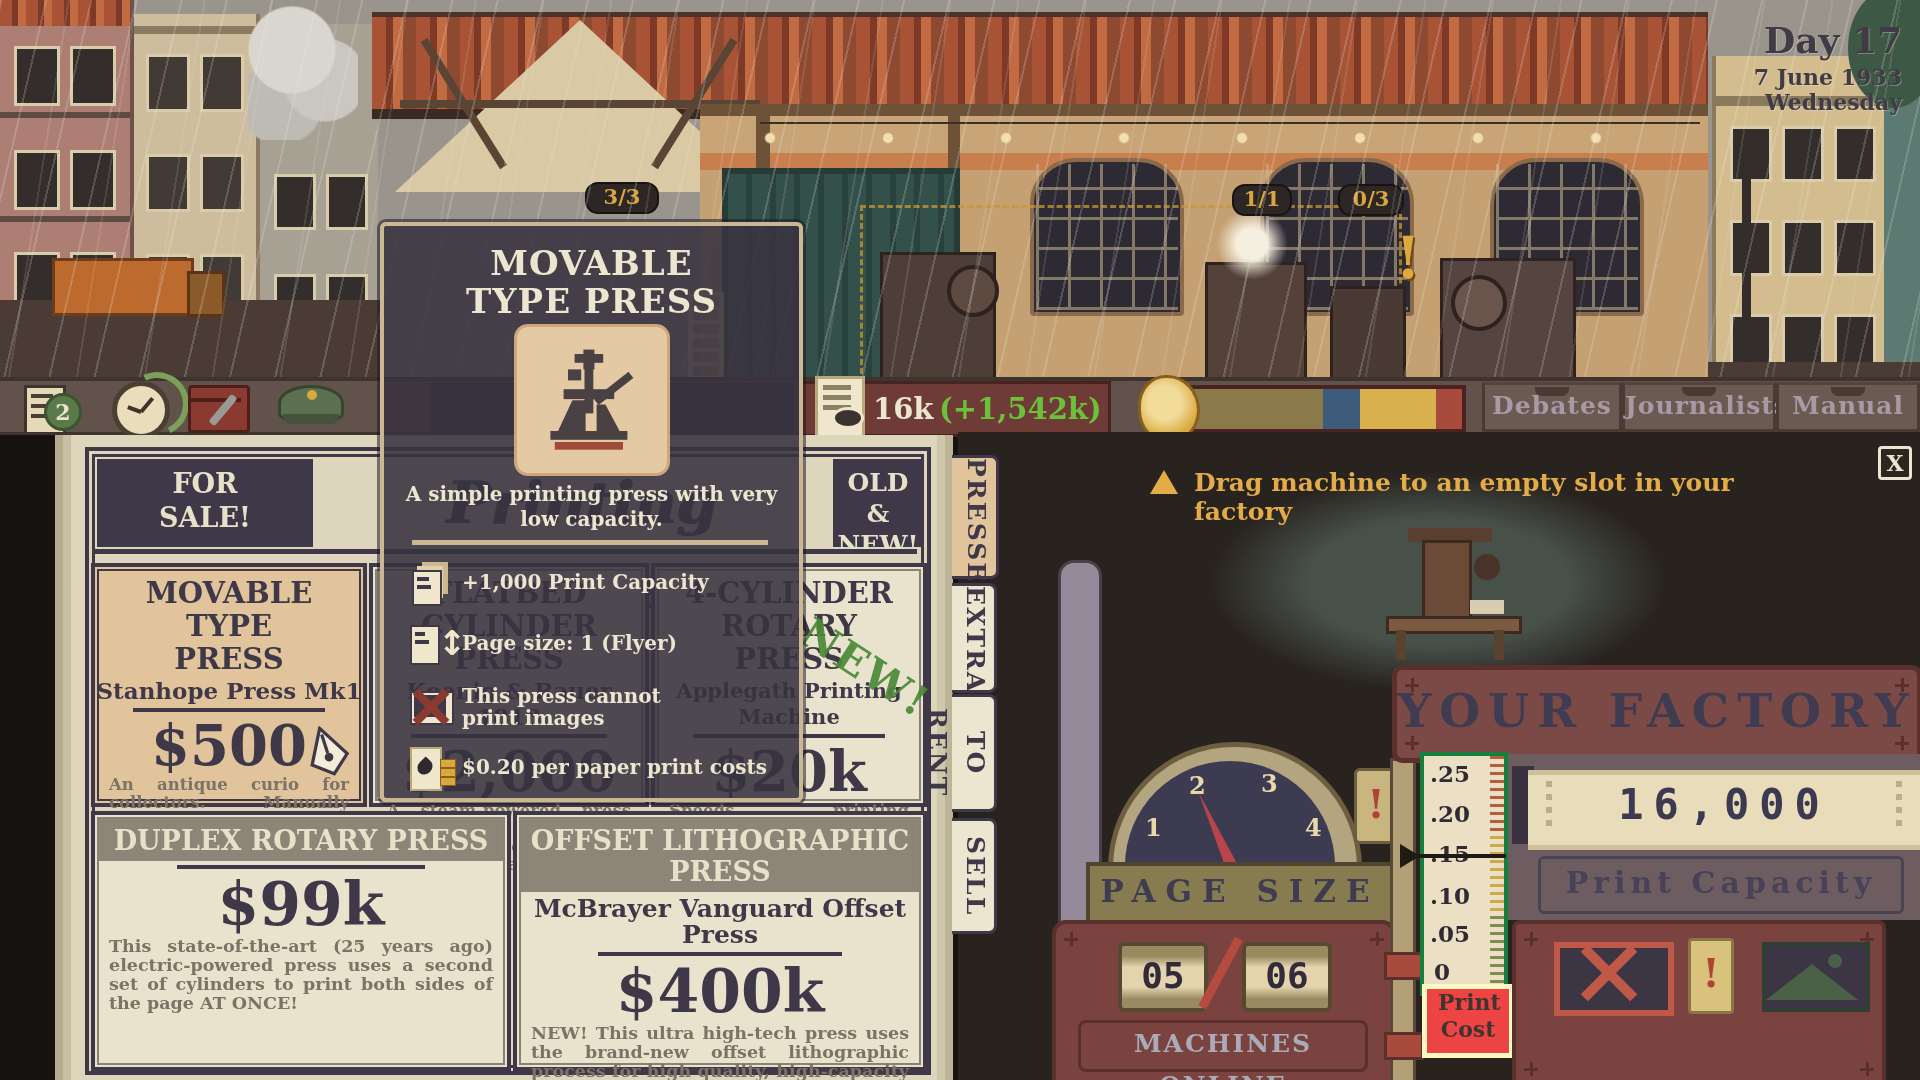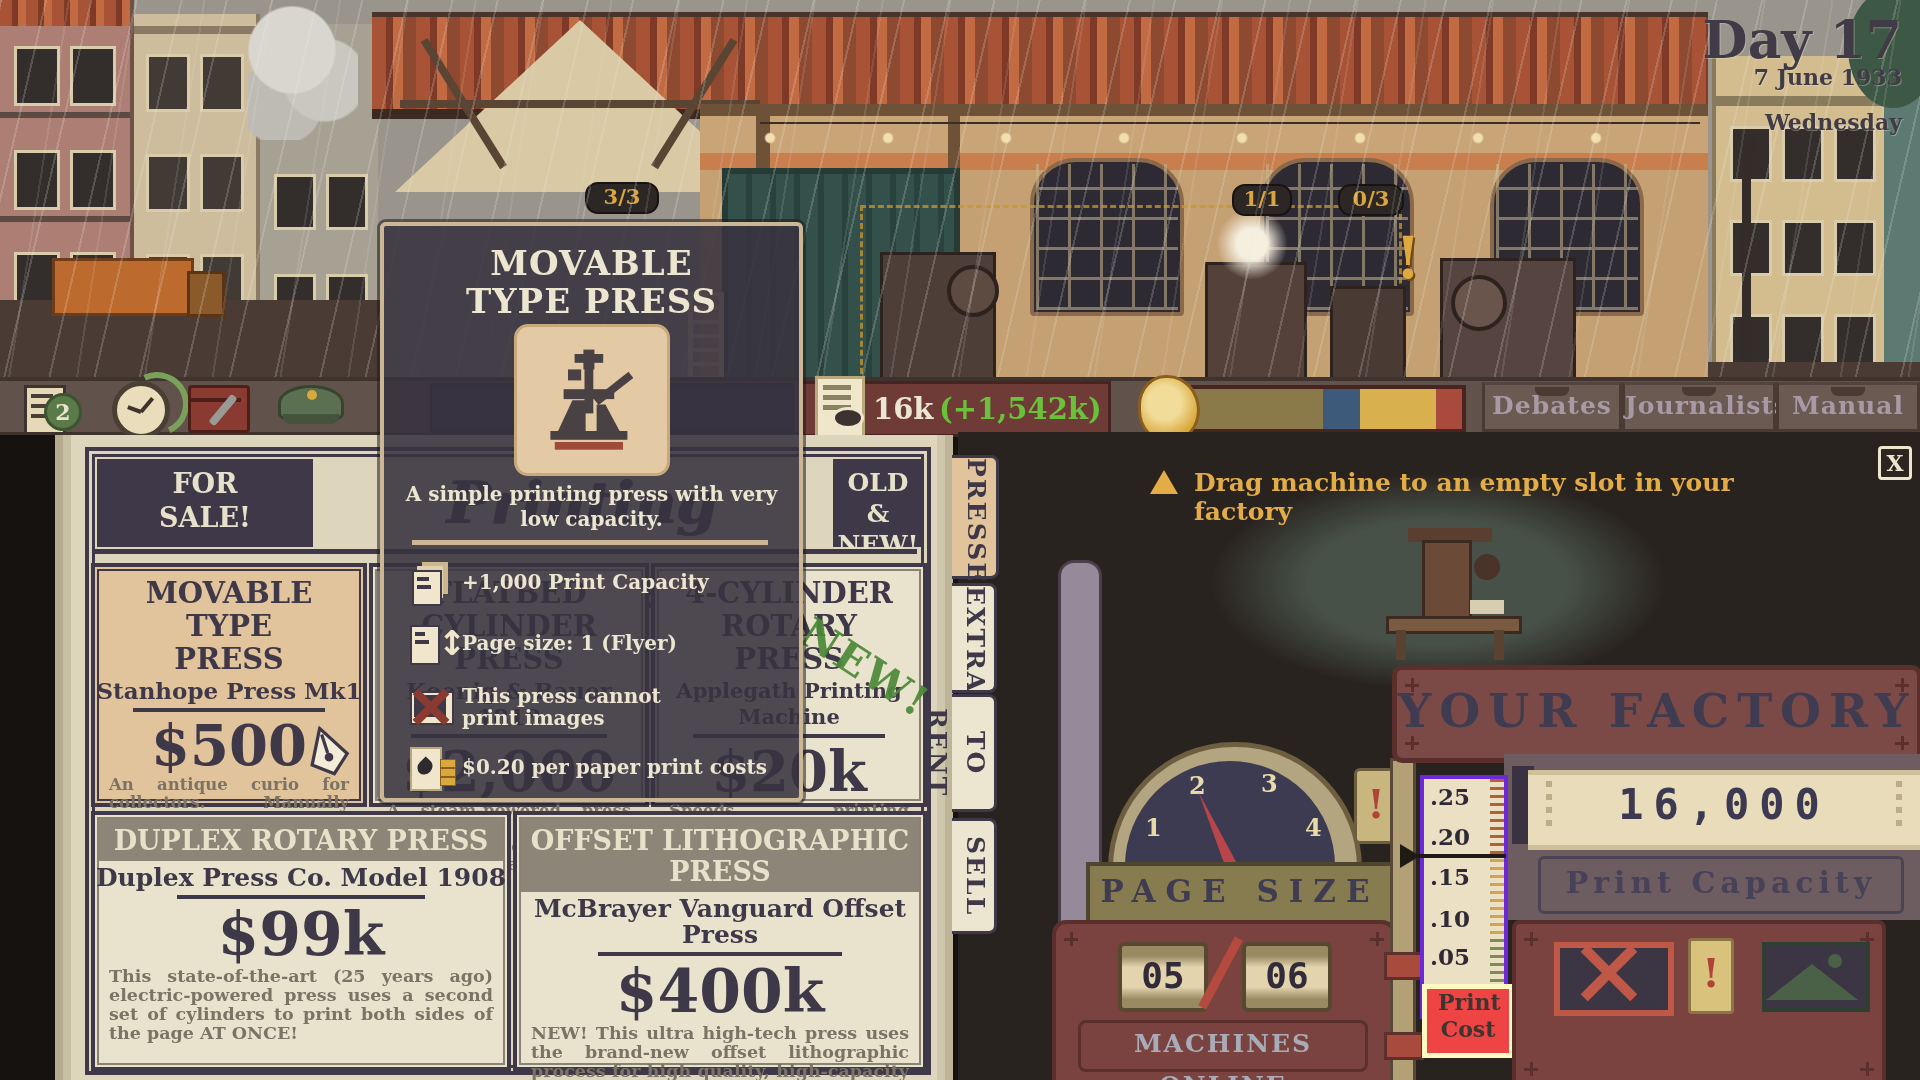--- a/index.html
+++ b/index.html
@@ -145,23 +145,23 @@
     <div class="a" style="left:1848px;top:-12px;width:90px;height:120px;border-radius:50%;background:#3d5844;"></div>
     <div class="a" style="left:1742px;top:150px;width:9px;height:230px;background:#332c28;">
       <div class="a" style="left:-7px;top:-16px;width:22px;height:20px;background:#332c28;border-radius:6px 6px 0 0;"></div>
     </div>
     <div class="a" style="left:1708px;top:362px;width:212px;height:18px;background:#4a3c34;"></div>
 
     <div class="a rain" style="left:0;top:0;width:1920px;height:435px;"></div>
     <div class="a rain2" style="left:0;top:0;width:1920px;height:435px;"></div>
 
     <div class="a" style="right:18px;top:16px;width:260px;text-align:right;color:#403b46;text-shadow:1px 1px 0 rgba(232,226,210,.35);">
-      <div style="font-size:52px;line-height:48px;">Day 17</div>
+      <div style="font-size:36px;line-height:48px;">Day 17</div>
       <div style="font-size:22px;line-height:26px;">7 June 1933</div>
-      <div style="font-size:22px;line-height:24px;margin-top:20px;">Wednesday</div>
+      <div style="font-size:22px;line-height:24px;">Wednesday</div>
     </div>
   </div>
 
   <div class="a" style="left:0;top:377px;width:1920px;height:51px;background:#61524b;border-top:4px solid #3f332d;border-bottom:3px solid #3f332d;">
 
     <div class="a" style="left:24px;top:4px;width:36px;height:44px;background:#e5d9b8;border:3px solid #3f332d;">
       <div class="a" style="left:4px;top:6px;width:22px;height:4px;background:#4a3f38;"></div>
       <div class="a" style="left:4px;top:16px;width:22px;height:4px;background:#4a3f38;"></div>
       <div class="a" style="left:4px;top:26px;width:22px;height:4px;background:#4a3f38;"></div>
     </div>
@@ -266,21 +266,21 @@
     <div class="a" style="left:434px;top:233px;width:520px;height:88px;background:#7b4a46;border:5px solid #5a2f2c;border-radius:10px;text-align:center;">
       <div class="crossmark" style="left:8px;top:8px;"></div>
       <div class="crossmark" style="right:8px;top:8px;"></div>
       <div class="crossmark" style="left:8px;bottom:8px;"></div>
       <div class="crossmark" style="right:8px;bottom:8px;"></div>
       <span style="font-size:47px;line-height:82px;letter-spacing:8px;color:#3f3b50;">YOUR FACTORY</span>
     </div>
 
     <div class="a" style="left:546px;top:322px;width:416px;height:166px;background:#6e5d60;"></div>
 
-    <div class="a" style="left:462px;top:343px;width:80px;height:236px;background:#ece0c4;border:4px solid #6d28d9;">
+    <div class="a" style="left:462px;top:320px;width:80px;height:236px;background:#ece0c4;border:4px solid #15803d;">
       <div class="a" style="right:0;top:0;width:14px;height:80px;background:repeating-linear-gradient(180deg,#b3603a 0 3px,rgba(0,0,0,0) 3px 8px);"></div>
       <div class="a" style="right:0;top:80px;width:14px;height:80px;background:repeating-linear-gradient(180deg,#cda84e 0 3px,rgba(0,0,0,0) 3px 8px);"></div>
       <div class="a" style="right:0;top:160px;width:14px;height:76px;background:repeating-linear-gradient(180deg,#7d8c50 0 3px,rgba(0,0,0,0) 3px 8px);"></div>
       <div class="a" style="left:6px;top:4px;font-size:23px;color:#2f2a36;">.25</div>
       <div class="a" style="left:6px;top:44px;font-size:23px;color:#2f2a36;">.20</div>
       <div class="a" style="left:6px;top:84px;font-size:23px;color:#2f2a36;">.15</div>
       <div class="a" style="left:6px;top:126px;font-size:23px;color:#2f2a36;">.10</div>
       <div class="a" style="left:6px;top:164px;font-size:23px;color:#2f2a36;">.05</div>
       <div class="a" style="left:10px;top:202px;font-size:23px;color:#2f2a36;">0</div>
     </div>
@@ -354,21 +354,20 @@
       <div class="t" style="width:230px;">4-CYLINDER ROTARY PRESS</div>
       <div class="m" style="font-size:21px;">Applegath Printing Machine</div>
       <div class="rule"></div>
       <div class="p">$20k</div>
       <div class="d">Speeds printing massively by curving the stereotype plate around rotating cylinders.</div>
       <div style="position:absolute;left:138px;top:76px;font-size:42px;color:#4c8a38;transform:rotate(33deg);letter-spacing:2px;opacity:.92;">NEW!</div>
     </div>
 
     <div class="a card" style="left:20px;top:376px;width:412px;height:252px;">
       <div class="gray-head" style="margin:4px;width:calc(100% - 8px);box-sizing:border-box;">DUPLEX ROTARY PRESS</div>
-      <div class="m" style="font-size:25px;">Duplex Press Co. Model 1908</div>
       <div class="rule" style="width:60%;"></div>
       <div class="p" style="font-size:60px;line-height:66px;">$99k</div>
       <div class="d" style="font-size:17.5px;line-height:19px;">This state-of-the-art (25 years ago) electric-powered press uses a second set of cylinders to print both sides of the page AT ONCE!</div>
     </div>
     <div class="a card" style="left:442px;top:376px;width:406px;height:252px;">
       <div class="gray-head" style="margin:4px;width:calc(100% - 8px);box-sizing:border-box;">OFFSET LITHOGRAPHIC PRESS</div>
       <div class="m" style="font-size:25px;">McBrayer Vanguard Offset Press</div>
       <div class="rule" style="width:60%;"></div>
       <div class="p" style="font-size:60px;line-height:66px;">$400k</div>
       <div class="d" style="font-size:17.5px;line-height:19px;">NEW! This ultra high-tech press uses the brand-new offset lithographic process for high quality, high-capacity printing.</div>

